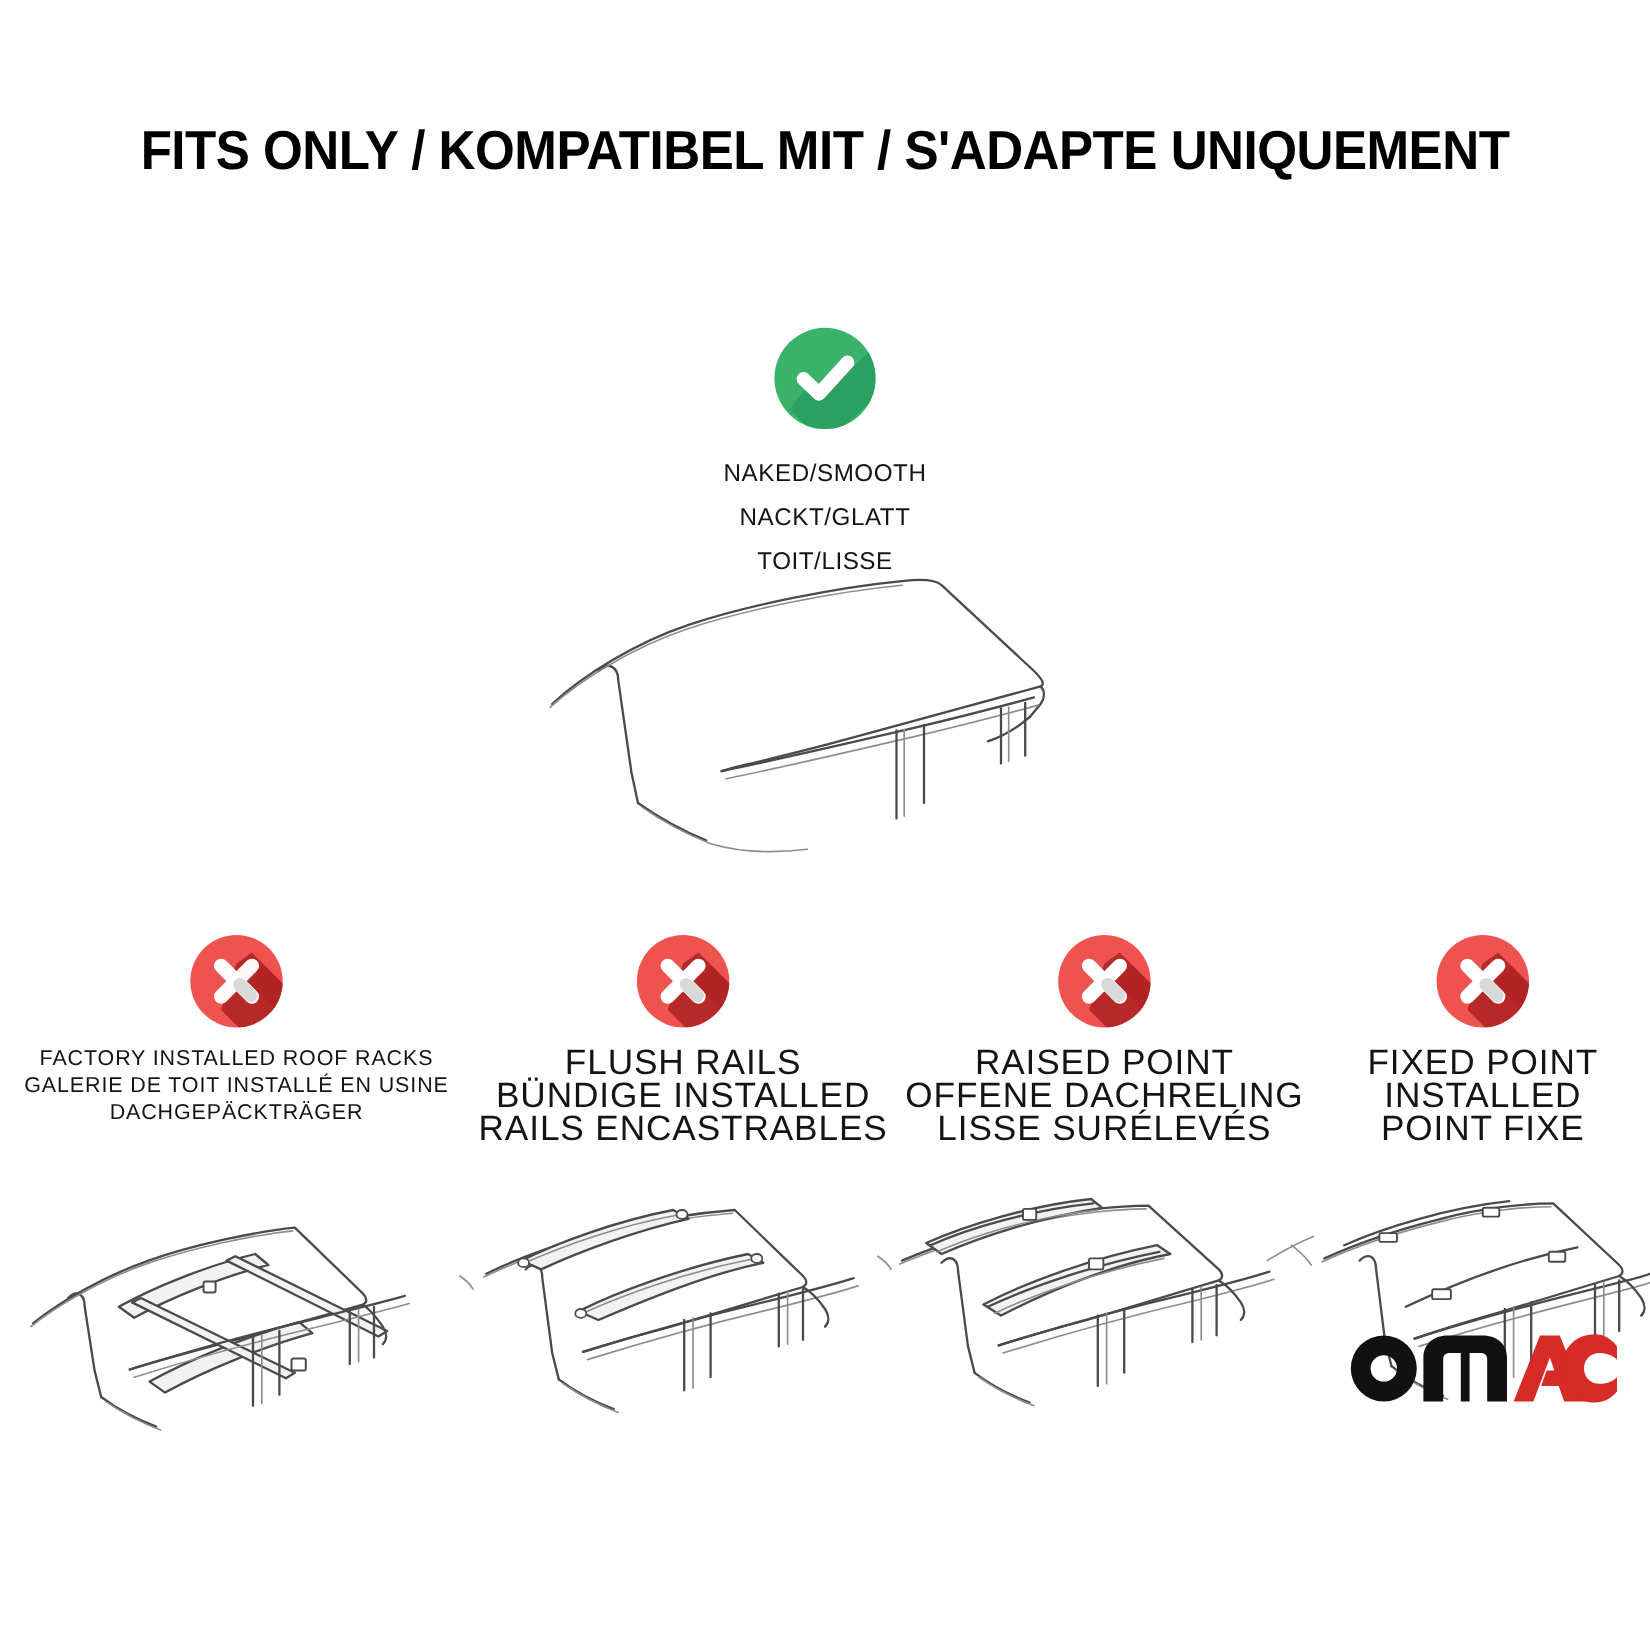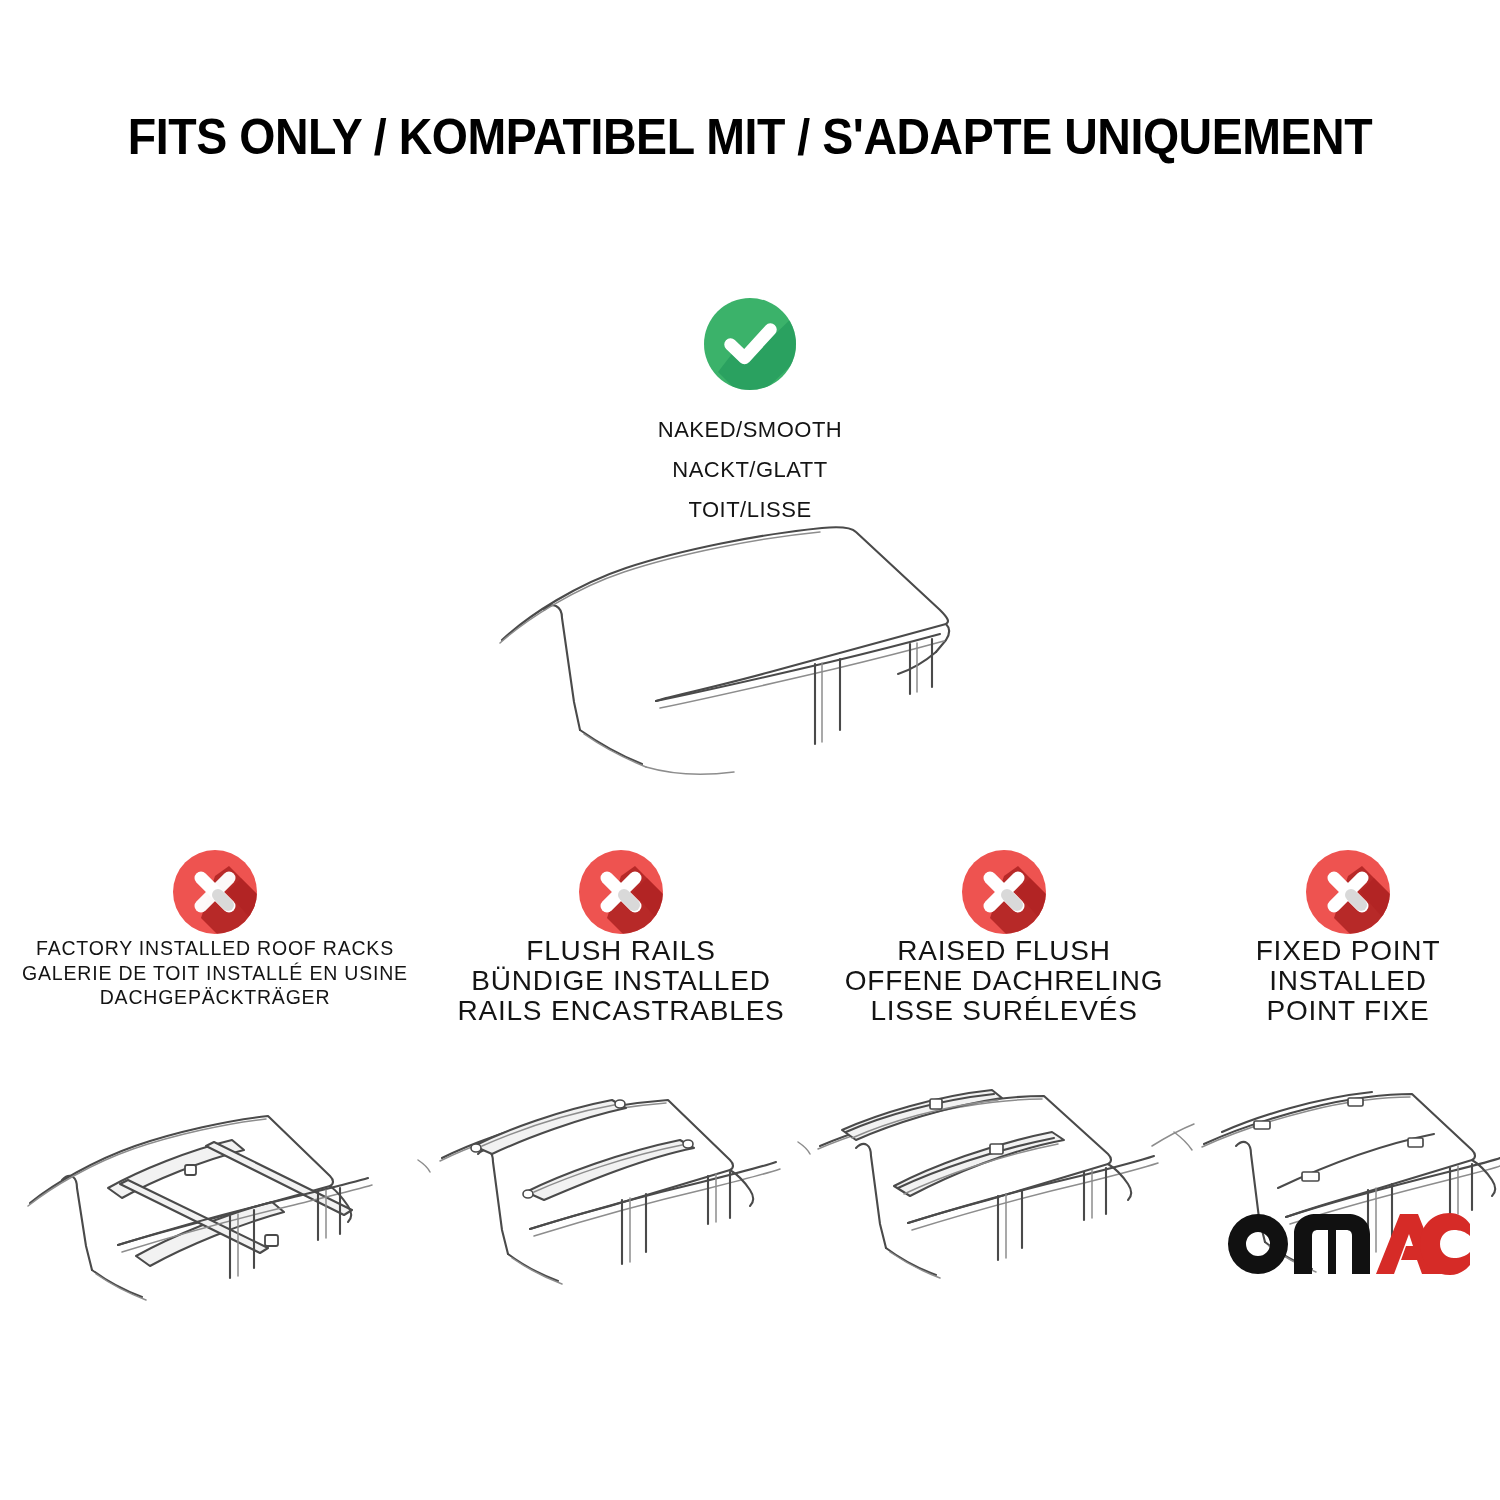--- a/index.html
+++ b/index.html
@@ -80,31 +80,32 @@
     height: 100%;
   }
   .col-1 { width: 430px; }
   .col-2 { width: 382px; }
   .col-3 { width: 384px; }
   .col-4 { width: 304px; }
 
   .col .icon-wrap { text-align: center; }
 
   .col-labels {
+    margin-top: 14px;
     text-align: center;
     color: #141414;
     font-weight: 400;
   }
   .lbl-small {
     font-size: 19.5px;
     line-height: 24.5px;
     letter-spacing: 0.8px;
   }
   .lbl-normal {
-    font-size: 28px;
+    font-size: 32px;
     line-height: 30px;
     letter-spacing: 0.8px;
   }
 
   .col-art {
     position: absolute;
     left: 0;
     bottom: 150px;
     width: 100%;
     height: 230px;
@@ -339,21 +340,21 @@
             <g stroke="#ffffff" stroke-width="13" stroke-linecap="round">
               <line x1="30" y1="30" x2="58" y2="58"></line>
               <line x1="58" y1="30" x2="30" y2="58"></line>
             </g>
             <line x1="47" y1="47" x2="57" y2="57" stroke="#d9d9d9" stroke-width="12" stroke-linecap="round"></line>
           </svg>
         </div>
       </div>
 
       <div class="col-labels lbl-normal">
-        <div>RAISED FLUSH</div>
+        <div>RAISED POINT</div>
         <div>OFFENE DACHRELING</div>
         <div>LISSE SURÉLEVÉS</div>
       </div>
 
       <div class="col-art">
         <svg viewBox="0 0 384 230" width="384" height="230">
           <path class="ln" d="M8 58 C36 46 80 32 122 22 C164 12 206 8 232 8
                                L296 66 C300 70 300 74 296 76
                                L176 112 C146 120 118 128 96 135"></path>
           <path class="ln" d="M44 60 C48 56 52 55 55 57 C58 59 59 63 59 68 L68 136 L74 160"></path>

